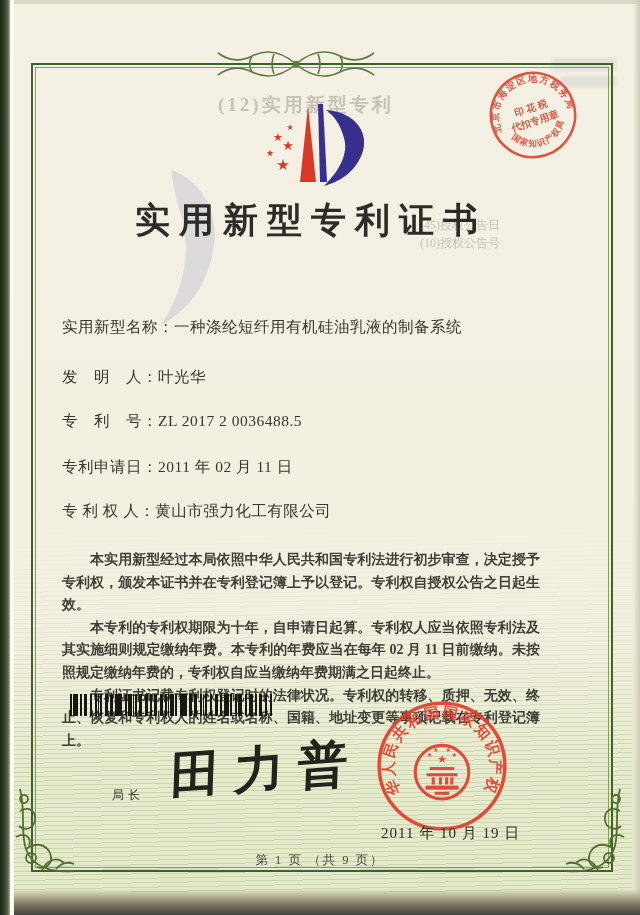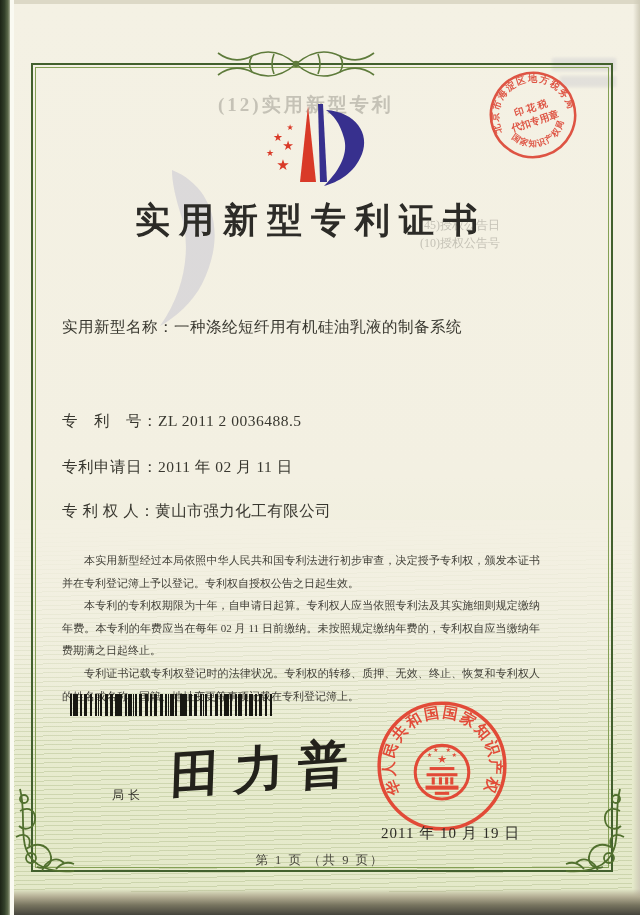--- a/index.html
+++ b/index.html
@@ -35,22 +35,22 @@
   .ghost-p{position:absolute;left:138px;top:162px;width:110px;height:172px;}
   
   .cert-no{position:absolute;left:62px;top:114px;font-size:15px;letter-spacing:2px;color:#3a3933;}
   .logo{position:absolute;left:252px;top:96px;width:128px;height:102px;}
   .title{position:absolute;left:22px;top:197px;width:578px;text-align:center;
          font-size:35px;font-weight:bold;letter-spacing:9px;color:#2c2b27;}
   
   .field{position:absolute;left:62px;font-size:15.5px;color:#38372f;letter-spacing:0.5px;white-space:nowrap;margin-top:29px;}
   .f0{top:288px}.f1{top:338px}.f2{top:382px}.f3{top:428px}.f4{top:472px}.f5{top:518px}
   
-  .body-text{position:absolute;left:62px;top:549px;width:478px;font-size:11px;
-             line-height:22.6px;color:#403f37;text-align:justify;}
+  .body-text{position:absolute;left:62px;top:549px;width:478px;font-size:14px;
+             line-height:22.6px;color:#403f37;text-align:justify;font-weight:bold;}
   .body-text p{margin:0;text-indent:2em;}
   
   .barcode{position:absolute;left:70px;top:694px;width:202px;height:22px;
            background:
              repeating-linear-gradient(90deg,#181812 0 2px,rgba(0,0,0,0) 2px 5px),
              repeating-linear-gradient(90deg,#181812 0 1px,rgba(0,0,0,0) 1px 7px),
              repeating-linear-gradient(90deg,rgba(0,0,0,0) 0 3px,#181812 3px 5px,rgba(0,0,0,0) 5px 11px);}
   
   .director{position:absolute;left:112px;top:787px;font-size:12px;letter-spacing:4px;color:#32312a;}
   .signature{position:absolute;left:170px;top:736px;font-size:50px;letter-spacing:14px;
@@ -155,22 +155,25 @@
     </text>
     <text x="48" y="44" font-size="10" fill="#dc4433" text-anchor="middle" font-weight="bold">印 花 税</text>
     <text x="48" y="58" font-size="10" fill="#dc4433" text-anchor="middle" font-weight="bold">代扣专用章</text>
   </svg>
 
   <div class="title">实用新型专利证书</div>
 
   <div class="field f0">
     <span>实用新型名称：</span><span>一种涤纶短纤用有机硅油乳液的制备系统</span>
   </div>
+  <div class="field f1">
+    <span>发　明　人：</span><span>叶光华</span>
+  </div>
   <div class="field f2">
-    <span>专　利　号：</span><span>ZL 2011 2 0036488.5</span>
+    <span>专　利　号：</span><span>ZL 2017 2 0036488.5</span>
   </div>
   <div class="field f3">
     <span>专利申请日：</span><span>2011 年 02 月 11 日</span>
   </div>
   <div class="field f4">
     <span>专 利 权 人：</span><span>黄山市强力化工有限公司</span>
   </div>
 
   <div class="body-text">
     <p>本实用新型经过本局依照中华人民共和国专利法进行初步审查，决定授予专利权，颁发本证书并在专利登记簿上予以登记。专利权自授权公告之日起生效。</p>

